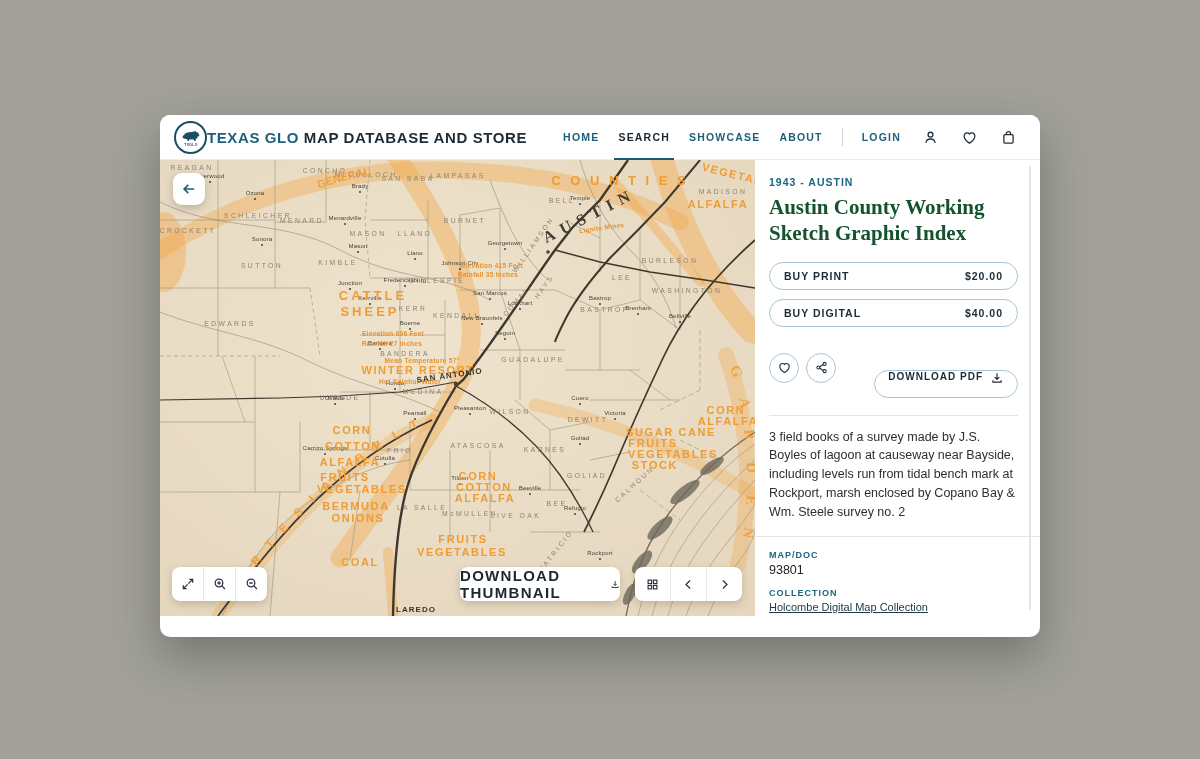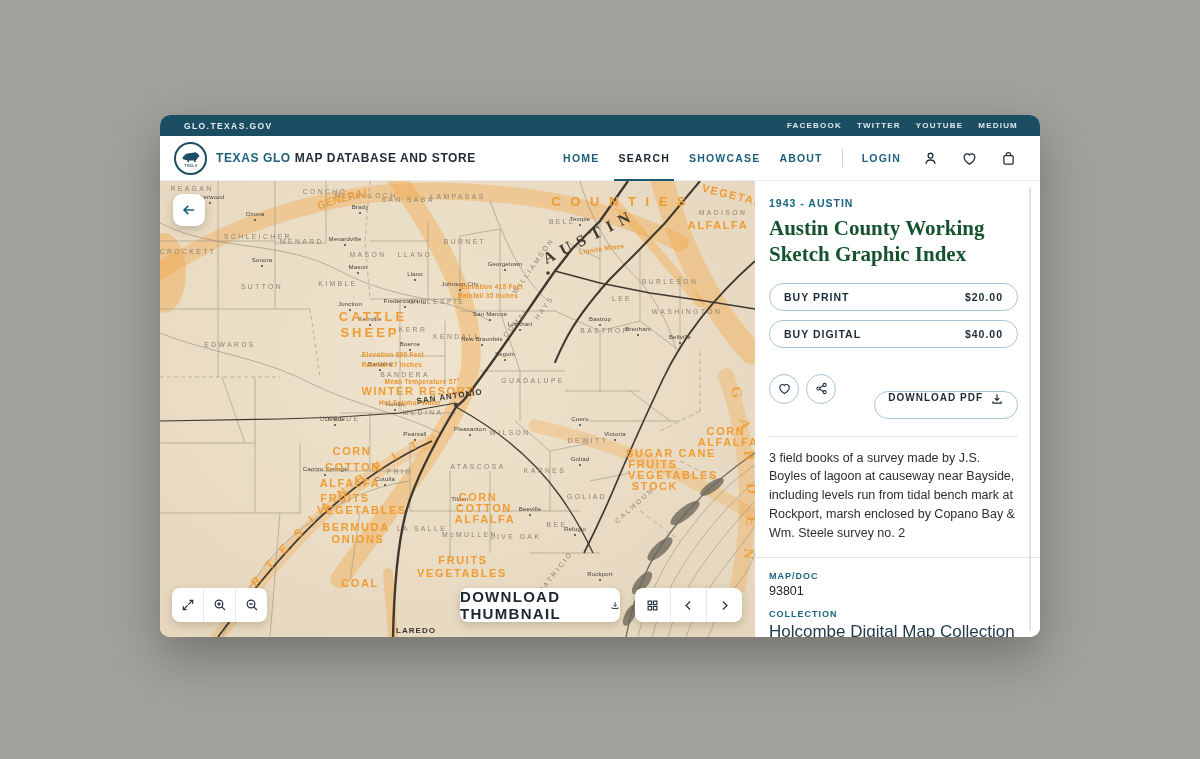--- a/index.html
+++ b/index.html
@@ -14,21 +14,21 @@
             justify-content:space-between; padding:0 22px 0 24px; }
   .topbar .site { color:#e6eef3; font-size:8.5px; font-weight:700; letter-spacing:1.4px; }
   .topbar .socials { display:flex; gap:15px; }
   .topbar .socials span { color:#dfe9ee; font-size:8px; font-weight:700; letter-spacing:1.2px; cursor:pointer; }
 
   
   .header { height:45px; background:#fff; display:flex; align-items:center;
             padding:0 22px 0 14px; border-bottom:1px solid #ececec; position:relative; }
   .logo { width:33px; height:33px; border-radius:50%; border:2px solid #1b4d63;
           display:flex; align-items:center; justify-content:center; flex:none; }
-  .brand { margin-left:9px; font-size:12px; letter-spacing:.6px; white-space:nowrap; }
+  .brand { margin-left:0; font-size:15px; letter-spacing:.6px; white-space:nowrap; }
   .brand b.t1 { color:#1e607c; font-weight:700; }
   .brand b.t2 { color:#1e2a35; font-weight:700; }
   .nav { margin-left:auto; display:flex; align-items:center; gap:19px; }
   .nav .item { font-size:10.5px; font-weight:800; letter-spacing:1.2px; color:#1e607c; cursor:pointer; position:relative; }
   .nav .item.active { color:#1c2730; }
   .nav .item.active::after { content:""; position:absolute; left:-4px; right:-4px; top:27px; height:3px; background:#1b5a74; }
   .nav .vdiv { width:1px; height:18px; background:#ccd1d5; }
   .nav .icon-btn { width:20px; height:20px; color:#222f3a; cursor:pointer; display:flex; align-items:center; justify-content:center; }
 
   
@@ -67,45 +67,36 @@
           display:flex; align-items:center; justify-content:center; color:#22313c; cursor:pointer; }
   .pdf-pill { margin-left:auto; height:28px; border:1.5px solid #a9c6d8; border-radius:16px; background:#fff;
               display:flex; align-items:flex-start; gap:7px; padding:0 13px; cursor:pointer; color:#1c2b36;margin-top:32px; }
   .pdf-pill span { font-size:10px; font-weight:800; letter-spacing:1px; }
   .divider { border:none; border-top:1px solid #e4e4e4; margin:0; }
   .p-head .divider { margin-top:17px; }
   .p-desc { padding:12px 20px 15px 14px; font-size:12.5px; line-height:1.5; color:#2e2e2e; }
   .p-meta { padding:13px 20px 10px 14px; }
   .meta-label { color:#1a6580; font-size:9px; font-weight:800; letter-spacing:1px; margin-bottom:3px; }
   .meta-value { color:#222; font-size:12.5px; margin-bottom:11px; }
-  .meta-link { color:#223b48; font-size:17px; text-decoration:underline; margin-bottom:11px; cursor:pointer; }
+  .meta-link { color:#223b48; font-size:11px; text-decoration:underline; margin-bottom:11px; cursor:pointer; }
   .meta-value.tight { margin-bottom:2px; }
   .mO2 { font:700 11px "Liberation Sans",sans-serif; fill:#ee9c33; letter-spacing:1.6px; text-anchor:middle; }
   .mO3 { font:700 13px "Liberation Sans",sans-serif; fill:#ee9c33; letter-spacing:3px;   text-anchor:middle; }
   .mOs { font:700 6.5px "Liberation Sans",sans-serif; fill:#e8922c; letter-spacing:.3px; text-anchor:middle; }
   .mC  { font:400 6.8px "Liberation Sans",sans-serif; fill:#8d8271; letter-spacing:2.4px; text-anchor:middle; }
   .mT  { font:400 6px  "Liberation Sans",sans-serif; fill:#44403a; letter-spacing:.2px; text-anchor:middle; }
   .mD  { font:700 8px  "Liberation Sans",sans-serif; fill:#38332b; letter-spacing:1px; text-anchor:middle; }
   .mBig{ font:700 16px "Liberation Serif",serif; fill:#403a30; letter-spacing:7px; text-anchor:middle; }
   .mIt { font:italic 400 15px "Liberation Serif",serif; fill:#5a544a; text-anchor:middle; }
 </style>
 </head>
 <body>
 
 <div class="card">
 
-  <div class="topbar">
-    <span class="site">GLO.TEXAS.GOV</span>
-    <div class="socials">
-      <span>FACEBOOK</span>
-      <span>TWITTER</span>
-      <span>YOUTUBE</span>
-      <span>MEDIUM</span>
-    </div>
-  </div>
 
   <div class="header">
     <div class="logo">
       <svg width="24" height="24" viewBox="0 0 24 24">
         <path fill="#1b4d63" d="M3.5 12.6c0-1.1.7-2.3 1.8-2.8.6-1.6 2.4-2.6 4.9-2.6 2.8 0 4.8-.4 6.2-1.4l.7 1.3c1.5.2 2.5 1 2.8 2.2l.5 1.9h-1.5c-.3 1.4-1.1 2.4-2.2 3V16h-1.6v-1.5H10V16H8.4v-1.7c-2.2-.2-4.9-.8-4.9-1.7z"></path>
         <text x="12" y="20.5" text-anchor="middle" font-size="3.4" font-weight="700" fill="#1b4d63" letter-spacing=".4">TXGLO</text>
       </svg>
     </div>
     <div class="brand">
       <b class="t1">TEXAS GLO</b>

